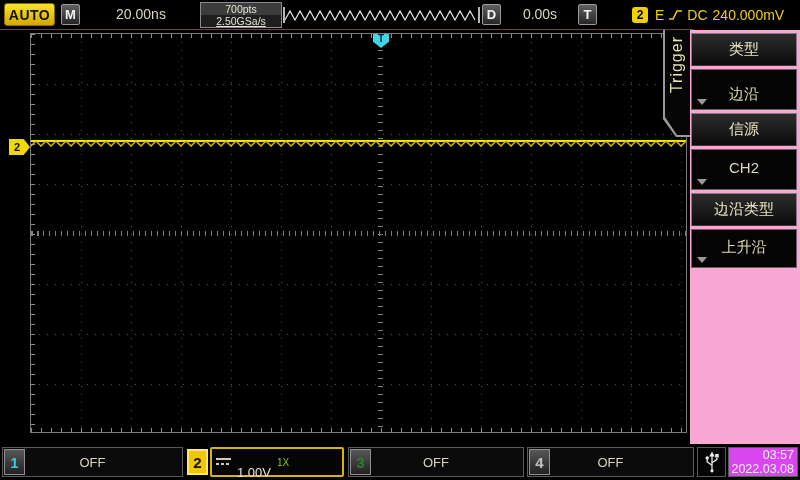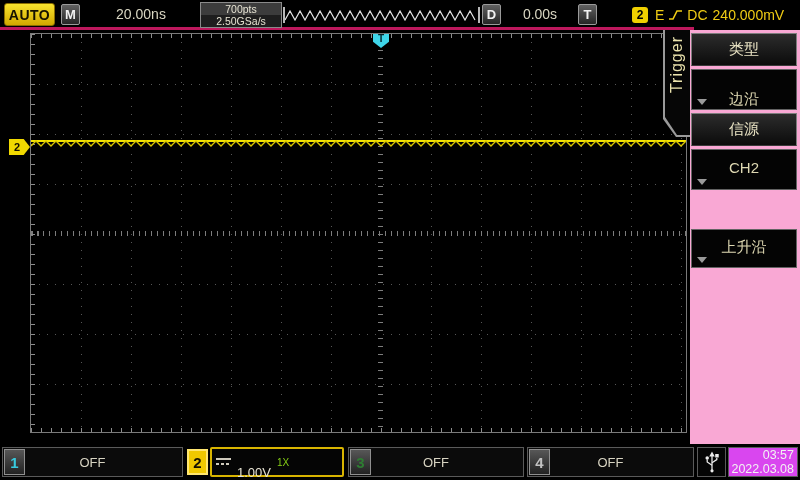--- a/index.html
+++ b/index.html
@@ -2,41 +2,41 @@
 <html><head>
 <meta charset="utf-8">
 <style>
   * { margin:0; padding:0; box-sizing:border-box; }
   html,body { width:800px; height:480px; background:#000; overflow:hidden;
               font-family:"Liberation Sans", sans-serif; }
   #screen { position:relative; width:800px; height:480px; background:#000; }
 
   
   #topbar { position:absolute; left:0; top:0; width:694px; height:30px;
-            background:#000; border-bottom:3px solid #be185d; }
+            background:#000; border-bottom:1px solid #be185d; }
   .abs { position:absolute; }
   #auto-btn { left:4px; top:3px; width:51px; height:23px;
               background:linear-gradient(180deg,#f8e32e,#d2a800);
               border:1px solid #8a6d00; border-radius:3px;
               color:#161200; font-size:14px; font-weight:bold;
               display:flex; align-items:center; justify-content:center; letter-spacing:.5px; }
   .sq-btn { width:19px; height:21px; top:4px;
             background:linear-gradient(180deg,#606060,#262626);
             border:1px solid #9a9a9a; border-radius:2px;
             color:#f2f2f2; font-size:13px; font-weight:bold;
             display:flex; align-items:center; justify-content:center; }
   #m-btn { left:61px; } #d-btn { left:482px; } #t-btn { left:578px; }
   .tb-text { color:#d9d6c2; font-size:14px; top:6px; text-align:center; }
   #timebase { left:85px; width:112px; }
   #delay-val { left:506px; width:68px; }
   #acq-box { left:200px; top:2px; width:82px; height:26px; border:1px solid #8a8a8a; }
   #acq-box .row { width:100%; height:12px; font-size:10.5px; color:#e6e3d3;
                   display:flex; align-items:center; justify-content:center; }
   #acq-box .row.top { background:#3c3c3c; }
-  #acq-box .row.bot { background:#1e1e1e; }
+  #acq-box .row.bot { background:#1e1e1e;text-decoration:underline; }
   #wave-preview { left:283px; top:7px; width:197px; height:16px; }
   #wave-preview .bracket { position:absolute; top:0; width:2px; height:16px; background:#b8b8b8; }
   #trig-badge { left:632px; top:7px; width:16px; height:16px; background:#f0d000;
                 border-radius:3px; color:#000; font-size:12px; font-weight:bold;
                 display:flex; align-items:center; justify-content:center; }
   #trig-readout { left:655px; top:6px; height:18px; display:flex; align-items:center; gap:5px;
                   color:#f0cc14; font-size:14px; }
 
   
   #graticule { left:30px; top:33px; width:657px; height:400px;
@@ -188,29 +188,30 @@
   <div id="ch2-marker" class="abs">2</div>
 
   <div id="trig-tab" class="abs">
     <div class="backing"></div>
     <div class="face"></div>
     <span class="vlabel">Trigger</span>
   </div>
 
   <div id="menu" class="abs">
     <div class="menu-item menu-header" style="top:3px;height:33px">类型</div>
-    <div class="menu-item menu-value" style="top:39px;height:41px;align-items:flex-end;padding-top:9px">
+    <div class="menu-item menu-value" style="top:39px;height:41px;align-items:center;padding-top:9px">
       <span>边沿</span>
       <span class="dd-arrow"></span>
     </div>
     <div class="menu-item menu-header" style="top:83px;height:33px">信源</div>
     <div class="menu-item menu-value" style="top:119px;height:41px;align-items:flex-start;padding-top:9px">
       <span>CH2</span>
       <span class="dd-arrow"></span>
     </div>
+    <div class="menu-item menu-header" style="top:163px;height:33px">边沿类型</div>
     <div class="menu-item menu-value" style="top:199px;height:39px;align-items:flex-start;padding-top:8px">
       <span>上升沿</span>
       <span class="dd-arrow"></span>
     </div>
   </div>
 
   <div id="bottombar" class="abs">
 
     <div class="ch-cell" style="left:2px;width:181px">
       <div class="ch-badge" style="color:#38cade">1</div>

